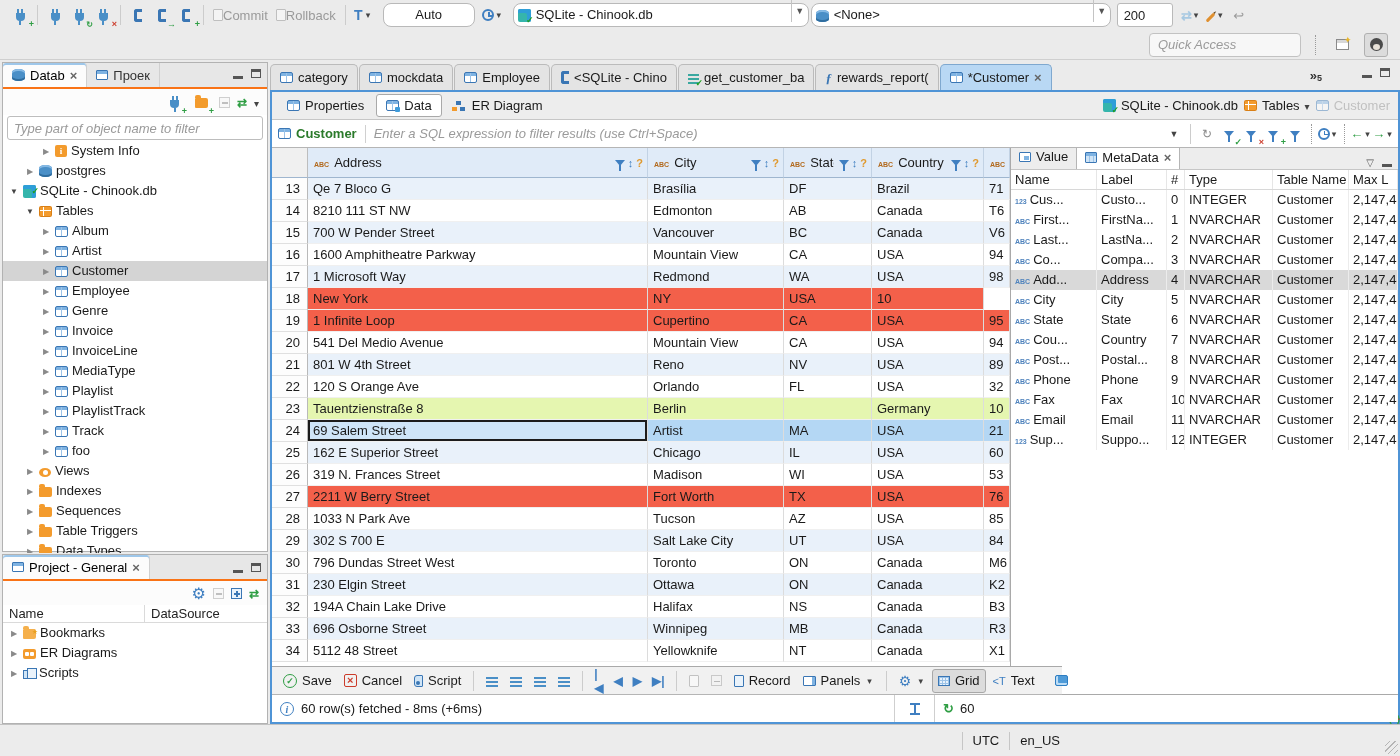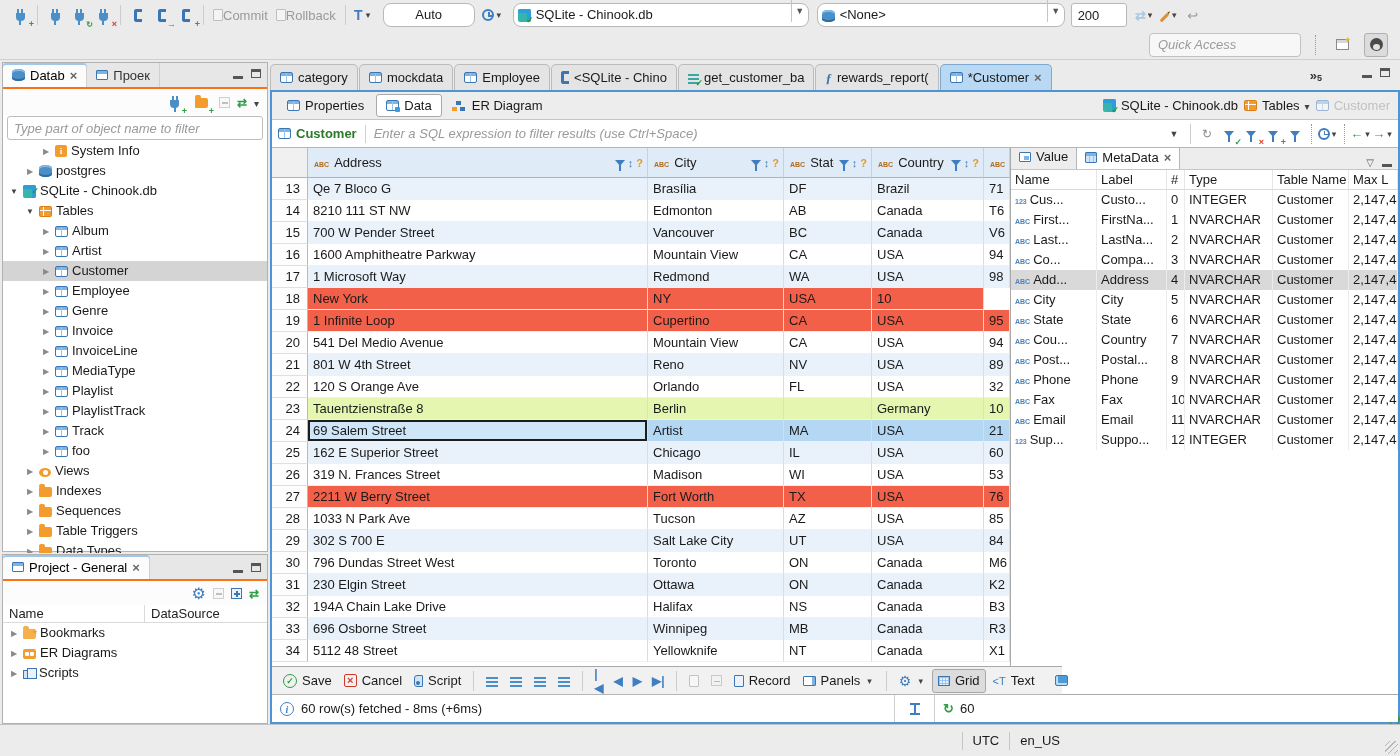--- a/index.html
+++ b/index.html
@@ -286,21 +286,21 @@
       </span>
     <span class="tbi" style="margin-left:6px;">
         <span class="ico ic-clock"></span>
         <span class="chv">▾</span>
       </span>
     <span class="combo" style="width:296px; margin-left:8px; padding-right:0;">
       <span class="ico ic-db-green"></span>
       <span style="flex:1;">SQLite - Chinook.db</span>
       <span class="ddbox">▼</span>
     </span>
-    <span class="combo" style="width:248px; margin-left:8px; padding-right:0;">
+    <span class="combo" style="width:300px; margin-left:2px; padding-right:0;">
       <span class="ico ic-db"></span>
       <span style="flex:1;">&lt;None&gt;</span>
       <span class="ddbox">▼</span>
     </span>
     <input style="width: 56px; height: 24px; border: 1px solid rgb(185, 185, 185); border-radius: 3px; padding: 0px 6px; margin-left: 6px;" value="200">
     <span class="tbi" style="margin-left:6px;">
         <span class="ico ic-sync dim"></span>
         <span class="chv">▾</span>
       </span>
     <span class="tbi">

